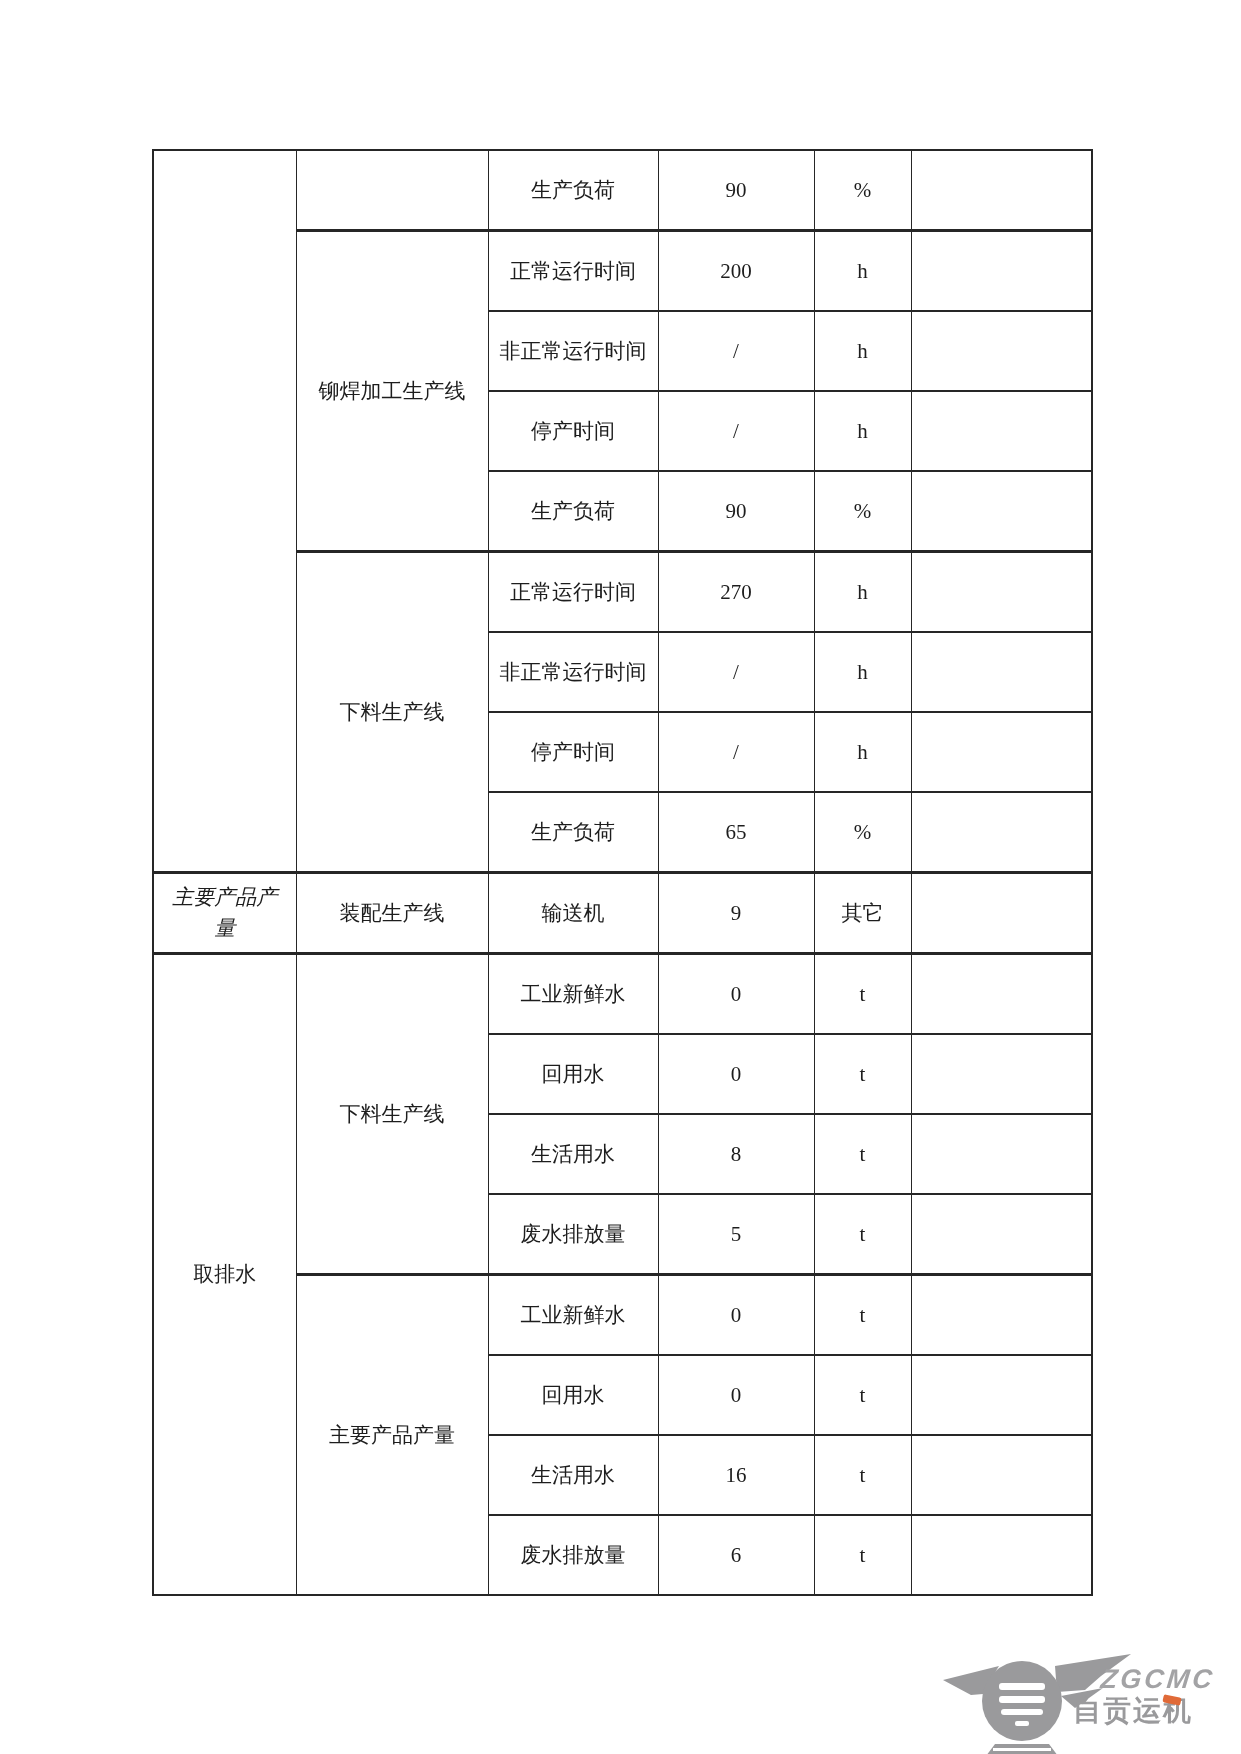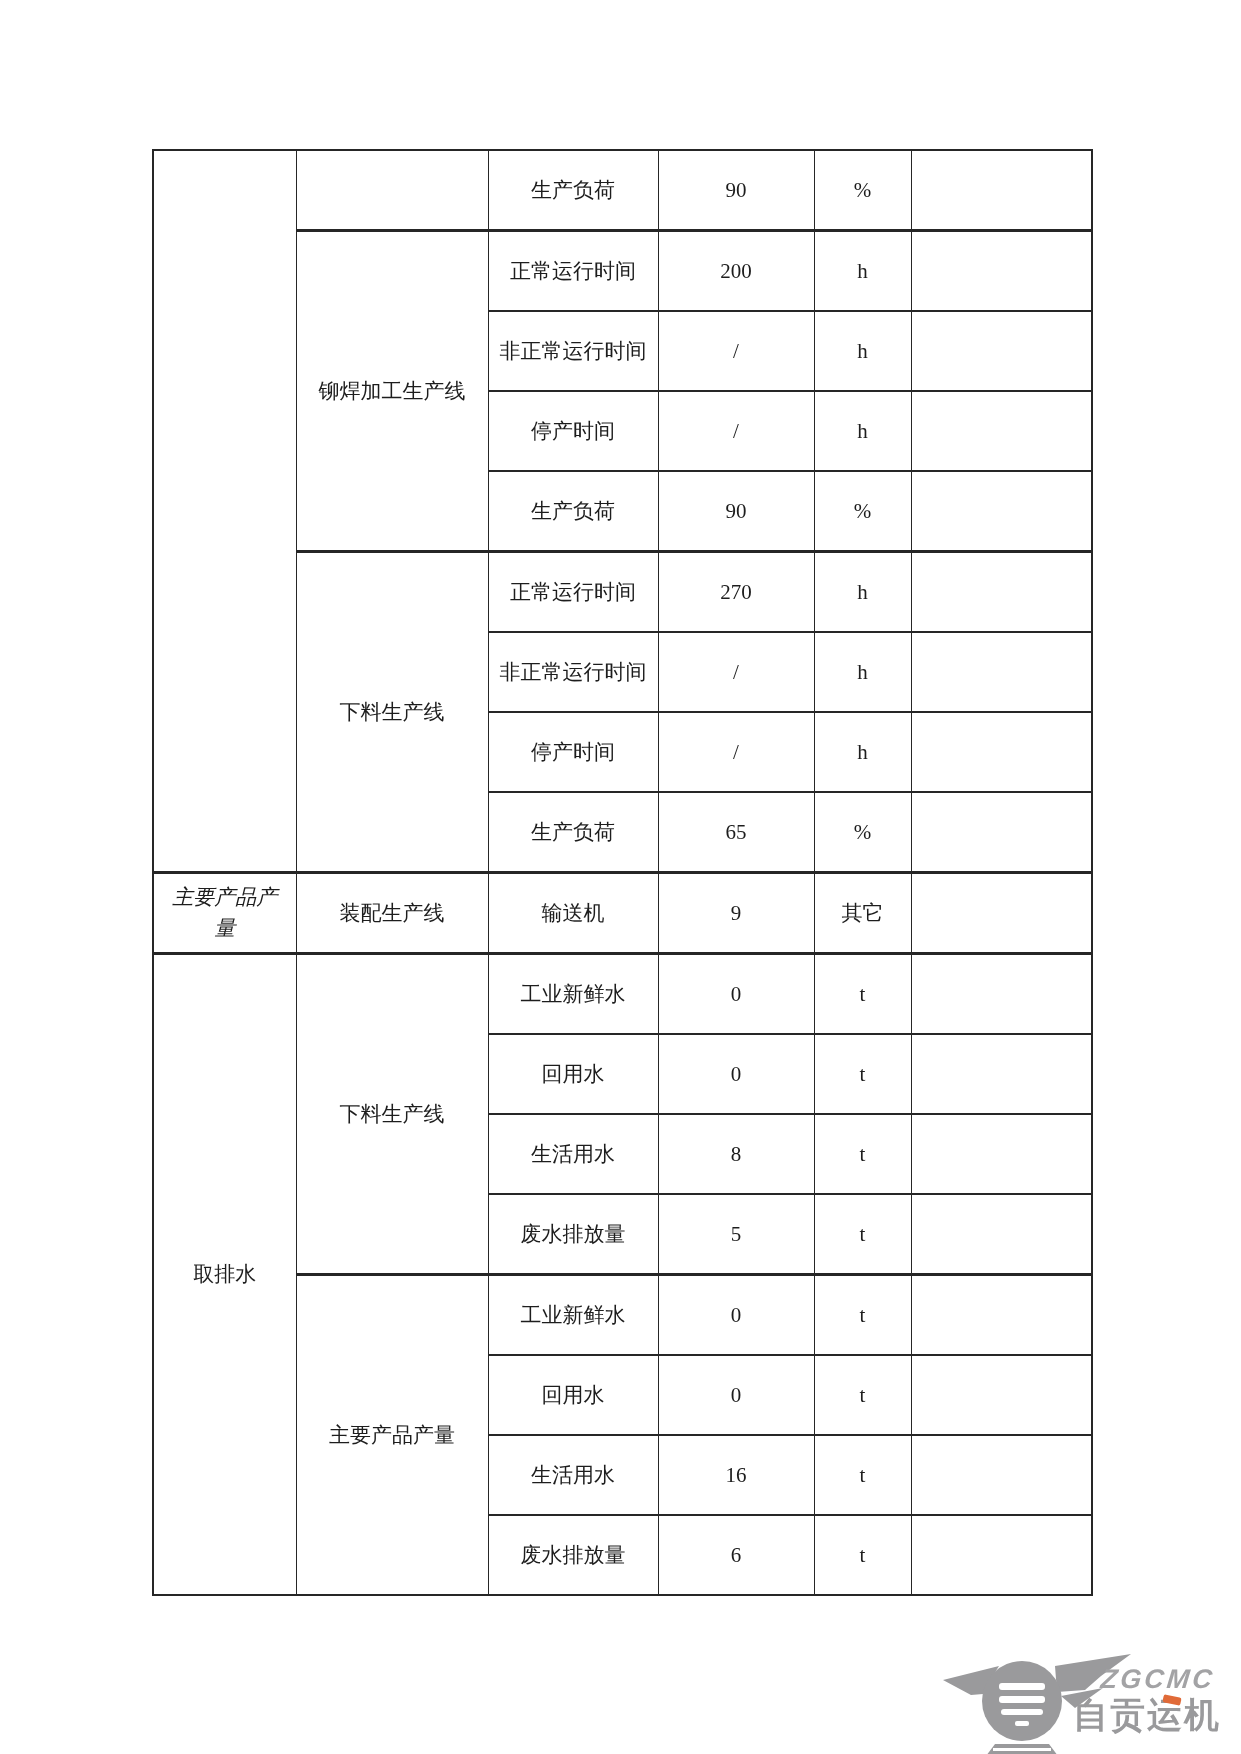--- a/index.html
+++ b/index.html
@@ -36,21 +36,21 @@
     position:absolute;left:166px;top:84px;
     font-family:"Liberation Sans","DejaVu Sans",sans-serif;
     font-style:italic;font-weight:bold;
     font-size:27px;letter-spacing:3px;color:#a3a3a5;
     transform:skewX(-6deg);
     white-space:nowrap;
   }
   .logo .cn{
     position:absolute;left:138px;top:112px;
     font-family:"Liberation Sans","DejaVu Sans",sans-serif;
-    font-weight:bold;font-size:35px;letter-spacing:2px;color:#9a9a9c;
+    font-weight:bold;font-size:28px;letter-spacing:2px;color:#9a9a9c;
     white-space:nowrap;
   }
   .logo .accent{
     position:absolute;left:228px;top:116px;width:18px;height:8px;
     background:#e06a38;border-radius:2px;transform:rotate(12deg);
   }
 </style>
 </head>
 <body>
 

